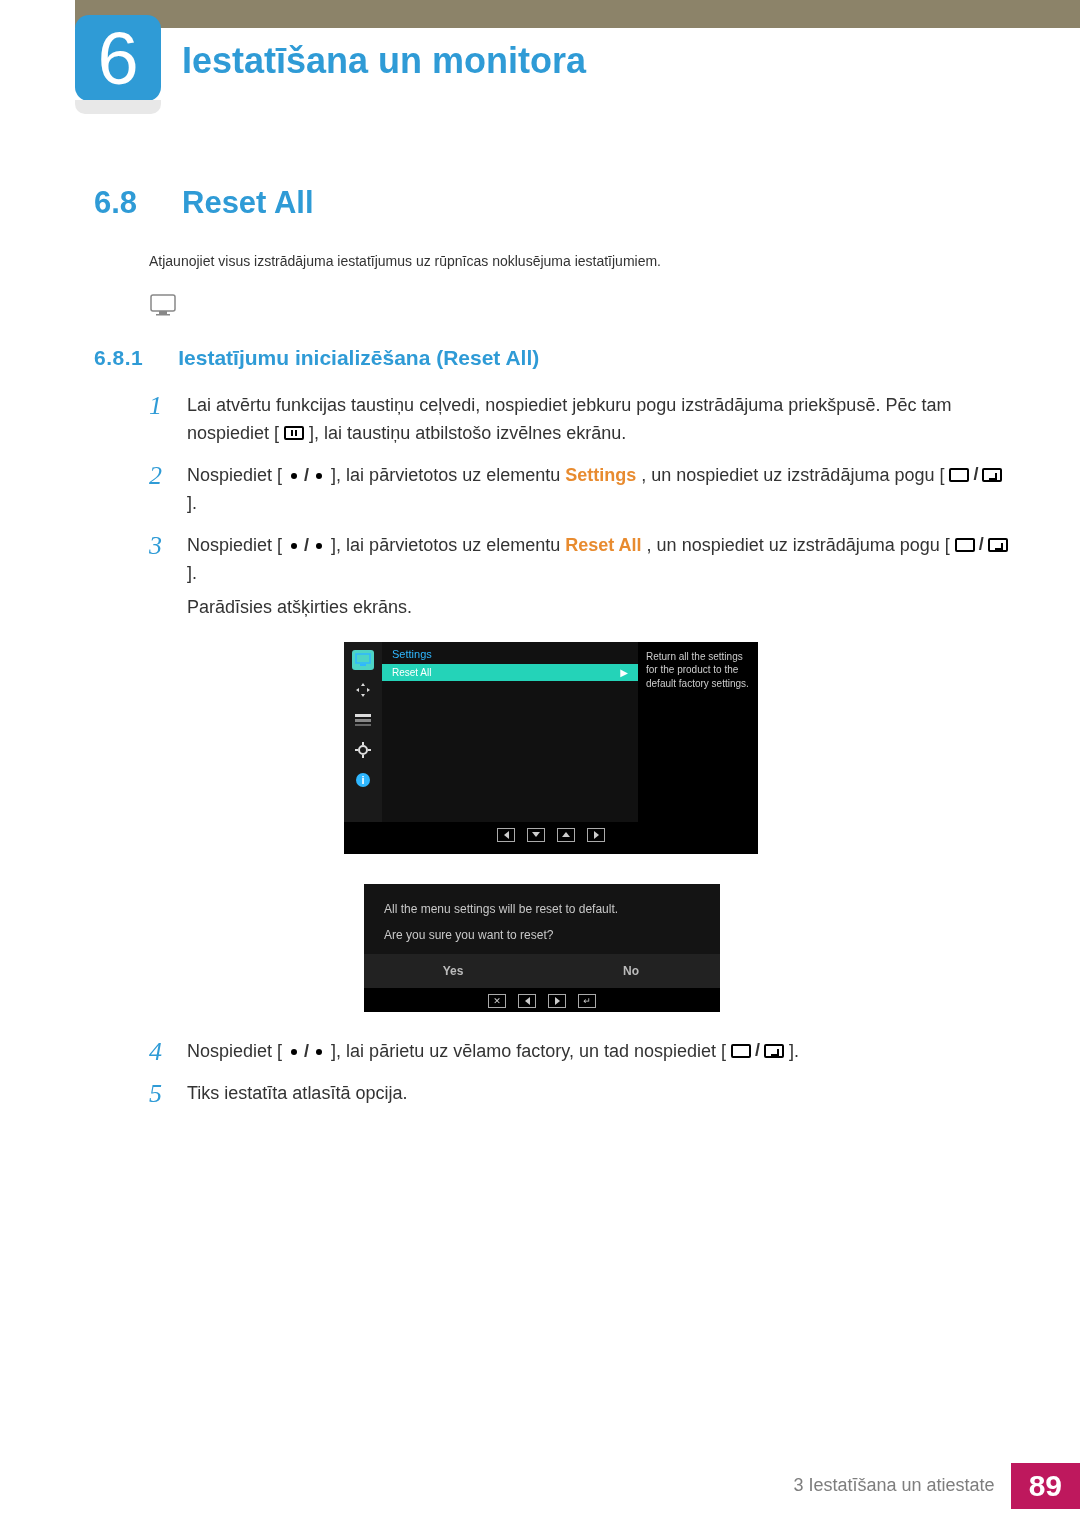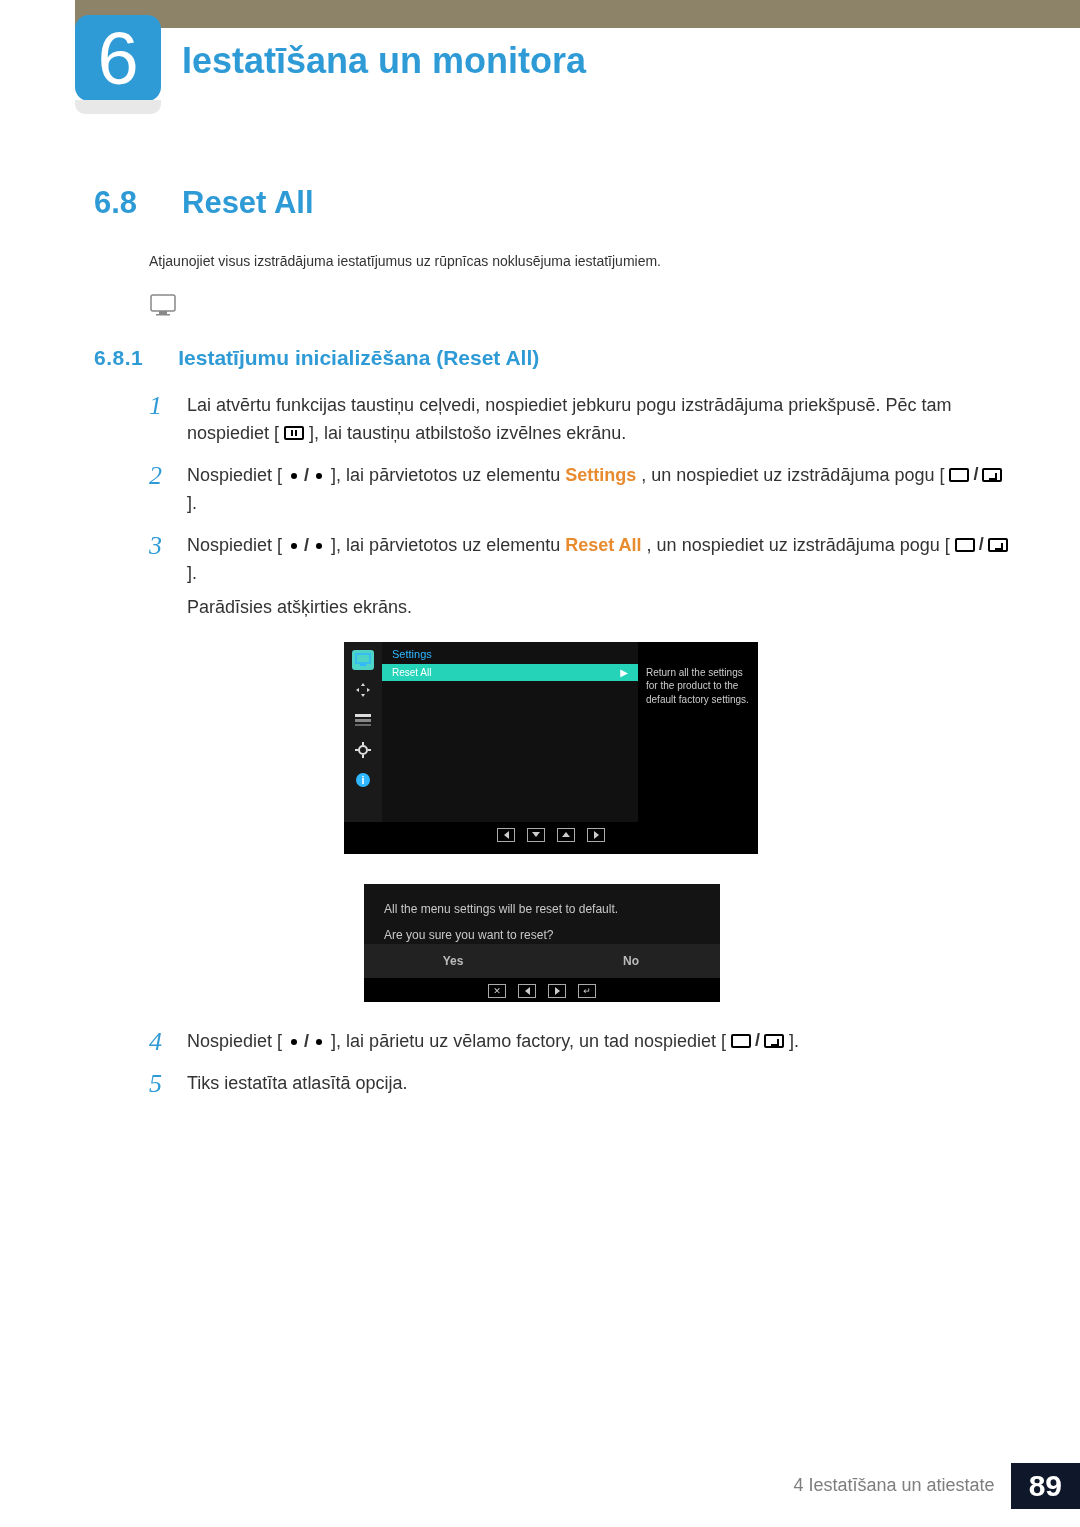--- a/index.html
+++ b/index.html
@@ -161,21 +161,21 @@
     padding: 3px 10px;
     display:flex;
     justify-content:space-between;
     align-items:center;
   }
   .osd1-desc {
     width: 120px;
     background: #000;
     color: #ccc;
     font-size: 10px;
-    padding: 24px 8px;
+    padding: 8px 8px;
     line-height: 1.35;
   }
   .osd-nav {
     display:flex;
     justify-content:center;
     gap:12px;
     padding:6px 0 4px;
     background:#000;
   }
   .nav-btn {
@@ -188,21 +188,21 @@
   .osd2 {
     margin-left: 180px;
     margin-top: 30px;
     width: 356px;
     background:#000;
   }
   .osd2-body {
     background:#141414;
     color:#c9c9c9;
     font-size:12px;
-    padding:16px 20px 0;
+    padding:16px 20px 10px;
     line-height:1.5;
   }
   .osd2-buttons {
     background:#222;
     display:flex;
     color:#bbb;
     font-size:12px;
   }
   .osd2-buttons > div {
     flex:1;
@@ -216,21 +216,21 @@
     right: 0;
     display: flex;
     align-items: stretch;
   }
   .footer-text {
     color: #7e7e7e;
     font-size: 18px;
     padding: 12px 16px;
   }
   .footer-page {
-    background: #0f172a;
+    background: #be185d;
     color: #fff;
     font-size: 30px;
     font-weight: bold;
     padding: 6px 18px;
     display:flex;
     align-items:center;
   }
   .tri { width:0; height:0; display:inline-block; }
   .tri.r { border-left:5px solid #ccc; border-top:4px solid transparent; border-bottom:4px solid transparent;}
   .tri.l { border-right:5px solid #ccc; border-top:4px solid transparent; border-bottom:4px solid transparent;}
@@ -425,15 +425,15 @@
   </div>
 
   <div class="step">
     <div class="step-num">5</div>
     <div class="step-body">Tiks iestatīta atlasītā opcija.</div>
   </div>
 
 </div>
 
 <div class="footer">
-  <div class="footer-text">4 Iestatīšana un atiestate</div>
+  <div class="footer-text">3 Iestatīšana un atiestate</div>
   <div class="footer-page">89</div>
 </div>
 
 </body></html>

